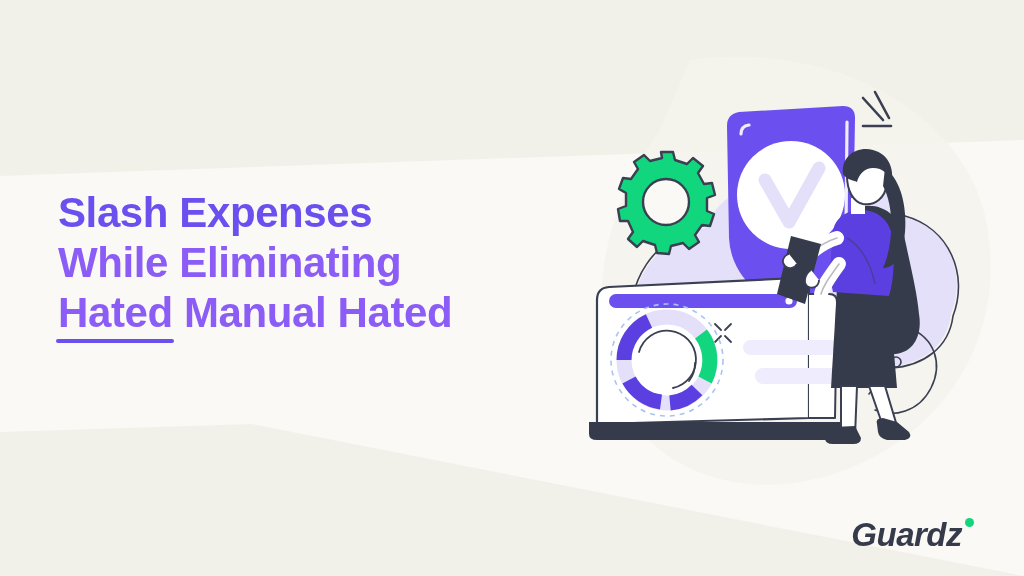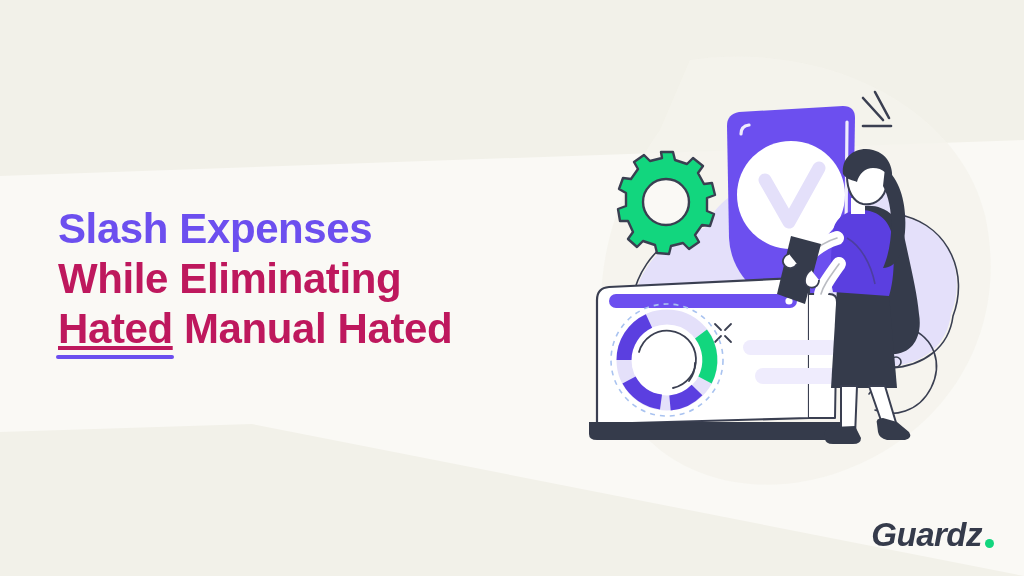--- a/index.html
+++ b/index.html
@@ -27,58 +27,56 @@
     position: absolute;
     inset: 0;
     width: 1024px;
     height: 576px;
   }
 
   
   .headline {
     position: absolute;
     left: 58px;
-    top: 204px;
+    top: 188px;
     width: 560px;
     z-index: 20;
   }
   .headline-line {
     font-size: 42px;
     font-weight: bold;
     letter-spacing: -0.4px;
     line-height: 50px;
-    color: #be185d;
+    color: #8b5cf6;
     white-space: nowrap;
   }
   .headline-line.accent {
     color: #6C4FEF;
   }
   .underlined-word {
     position: relative;
     display: inline-block;
-    text-decoration: underline;
   }
   .underlined-word::after {
     content: "";
     position: absolute;
     left: -2px;
     right: -1px;
     bottom: -5px;
     height: 4px;
     background: #6C4FEF;
     border-radius: 2px;
   }
 
   
   .logo {
     position: absolute;
-    right: 30px;
+    right: 50px;
     bottom: 24px;
     display: flex;
-    align-items: flex-end;
     z-index: 20;
   }
   .logo-word {
     font-size: 33px;
     font-weight: bold;
     font-style: italic;
     letter-spacing: -0.5px;
     color: #353B4B;
     line-height: 34px;
   }

